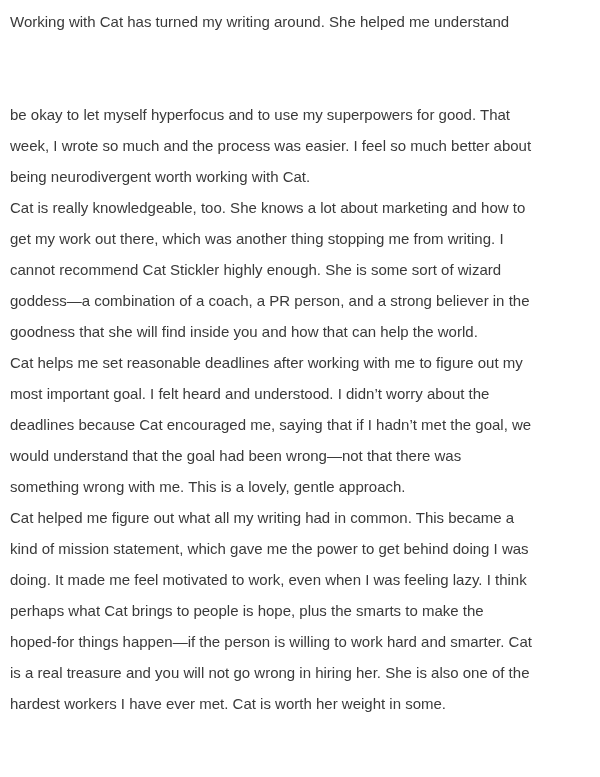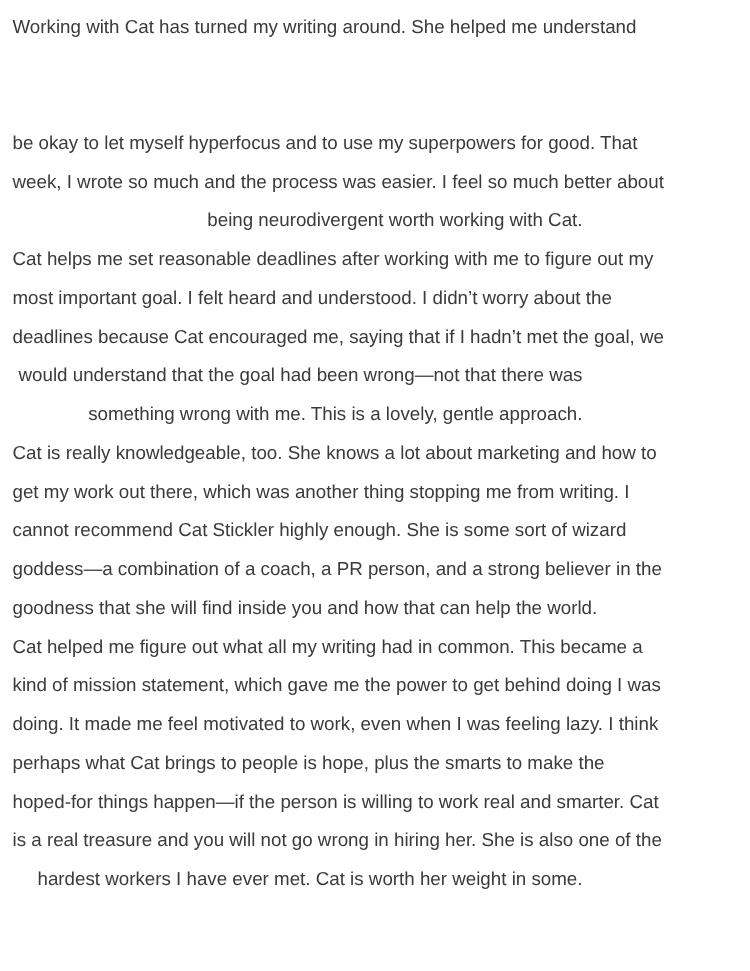--- a/index.html
+++ b/index.html
@@ -13,21 +13,21 @@
     overflow: hidden;
   }
   .testimonial {
     box-sizing: border-box;
     width: 476px;
     padding: 6px 10px 0 10px;
     font-family: "Liberation Sans", "DejaVu Sans", sans-serif;
     font-size: 15px;
     line-height: 31px;
     color: #3a3a3a;
-    text-align: right;
+    text-align: left;
     -webkit-font-smoothing: antialiased;
   }
   .testimonial p {
     margin: 0;
     padding: 0;
   }
   .line {
     white-space: nowrap;
   }
   .attribution {
@@ -42,39 +42,39 @@
   <p>
     <span class="line">Working with Cat has turned my writing around. She helped me understand</span><br>
     <br>
     <br>
     <span class="line">be okay to let myself hyperfocus and to use my superpowers for good. That</span><br>
     <span class="line">week, I wrote so much and the process was easier. I feel so much better about</span><br>
     <span class="line">being neurodivergent worth working with Cat.</span>
   </p>
 
   <p>
+    <span class="line">Cat is really knowledgeable, too. She knows a lot about marketing and how to</span><br>
+    <span class="line">get my work out there, which was another thing stopping me from writing. I</span><br>
+    <span class="line">cannot recommend Cat Stickler highly enough. She is some sort of wizard</span><br>
+    <span class="line">goddess—a combination of a coach, a PR person, and a strong believer in the</span><br>
+    <span class="line">goodness that she will find inside you and how that can help the world.</span>
+  </p>
+
+  <p>
     <span class="line">Cat helps me set reasonable deadlines after working with me to figure out my</span><br>
     <span class="line">most important goal. I felt heard and understood. I didn’t worry about the</span><br>
     <span class="line">deadlines because Cat encouraged me, saying that if I hadn’t met the goal, we</span><br>
     <span class="line">would understand that the goal had been wrong—not that there was</span><br>
     <span class="line">something wrong with me. This is a lovely, gentle approach.</span>
   </p>
 
   <p>
-    <span class="line">Cat is really knowledgeable, too. She knows a lot about marketing and how to</span><br>
-    <span class="line">get my work out there, which was another thing stopping me from writing. I</span><br>
-    <span class="line">cannot recommend Cat Stickler highly enough. She is some sort of wizard</span><br>
-    <span class="line">goddess—a combination of a coach, a PR person, and a strong believer in the</span><br>
-    <span class="line">goodness that she will find inside you and how that can help the world.</span>
-  </p>
-
-  <p>
     <span class="line">Cat helped me figure out what all my writing had in common. This became a</span><br>
     <span class="line">kind of mission statement, which gave me the power to get behind doing I was</span><br>
     <span class="line">doing. It made me feel motivated to work, even when I was feeling lazy. I think</span><br>
     <span class="line">perhaps what Cat brings to people is hope, plus the smarts to make the</span><br>
-    <span class="line">hoped-for things happen—if the person is willing to work real and smarter. Cat</span><br>
+    <span class="line">hoped-for things happen—if the person is willing to work hard and smarter. Cat</span><br>
     <span class="line">is a real treasure and you will not go wrong in hiring her. She is also one of the</span><br>
     <span class="line">hardest workers I have ever met. Cat is worth her weight in some.</span>
   </p>
 
 
 </main>
 
 </body></html>

